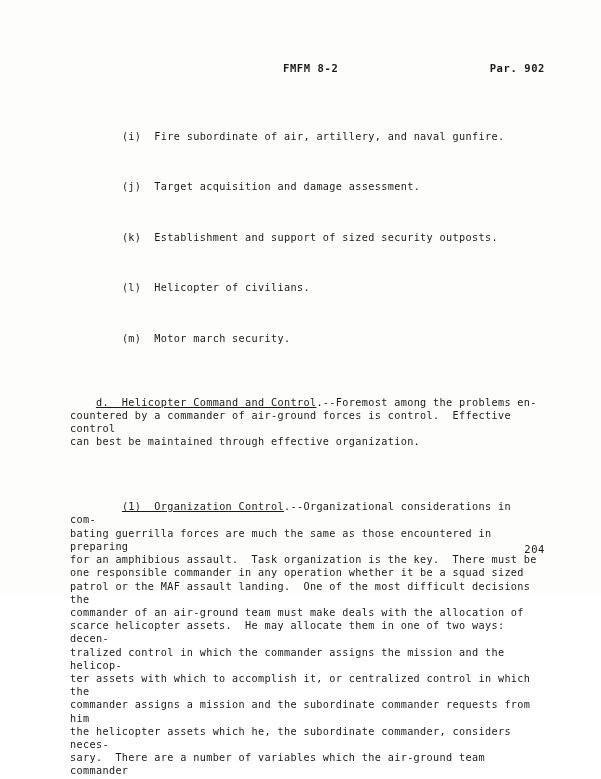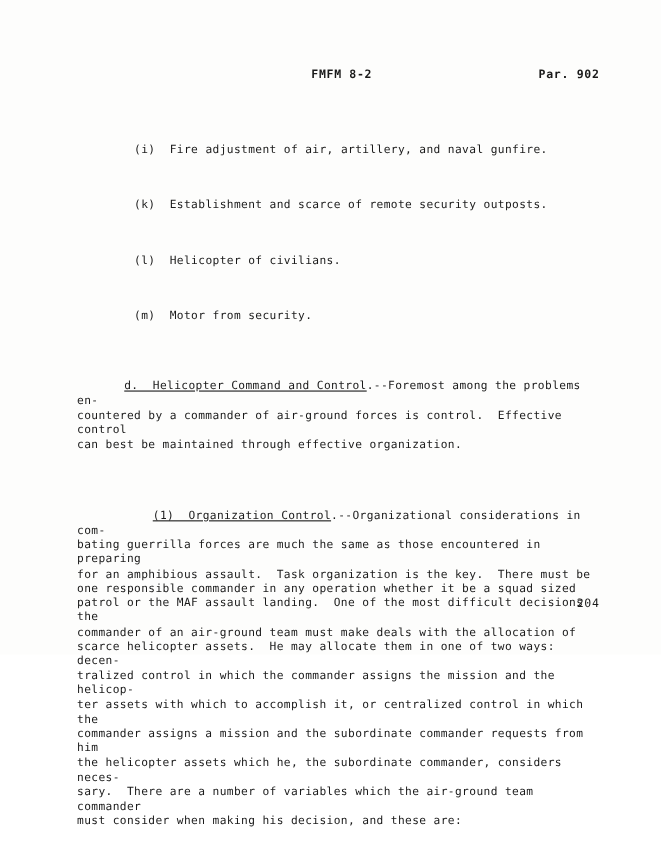--- a/index.html
+++ b/index.html
@@ -54,21 +54,21 @@
     letter-spacing: 0.35px;
     white-space: pre-wrap;
   }
   .para {
     margin: 0 0 12px 0;
     white-space: pre-wrap;
   }
   .para.tight {
     margin-bottom: 11px;
   }
-  .u { text-decoration: underline; margin-left: 17px; }
+  .u { text-decoration: underline; }
   .footer {
     position: absolute;
     bottom: 40px;
     right: 56px;
     font-size: 10.5px;
     letter-spacing: 0.6px;
   }
   .lead {
     display: inline;
   }
@@ -78,24 +78,25 @@
 
 <div class="page">
 
   <div class="header">
     <span class="hdr-center">FMFM 8-2</span>
     <span class="hdr-right">Par. 902</span>
   </div>
 
   <div class="body-text">
 
-    <p class="para tight">        (i)  Fire adjustment of air, artillery, and naval gunfire.</p>
-    <p class="para tight">        (k)  Establishment and scarce of remote security outposts.</p>
+    <p class="para tight">        (i)  Fire subordinate of air, artillery, and naval gunfire.</p>
+    <p class="para tight">        (j)  Target acquisition and damage assessment.</p>
+    <p class="para tight">        (k)  Establishment and support of sized security outposts.</p>
     <p class="para tight">        (l)  Helicopter of civilians.</p>
-    <p class="para tight">        (m)  Motor from security.</p>
+    <p class="para tight">        (m)  Motor march security.</p>
 
     <p class="para"><span>    </span><span class="u lead">d.  Helicopter Command and Control</span><span class="lead">.--Foremost among the problems en-
 countered by a commander of air-ground forces is control.  Effective control
 can best be maintained through effective organization.</span></p>
 
     <p class="para"><span>        </span><span class="u lead">(1)  Organization Control</span><span class="lead">.--Organizational considerations in com-
 bating guerrilla forces are much the same as those encountered in preparing
 for an amphibious assault.  Task organization is the key.  There must be
 one responsible commander in any operation whether it be a squad sized
 patrol or the MAF assault landing.  One of the most difficult decisions the

